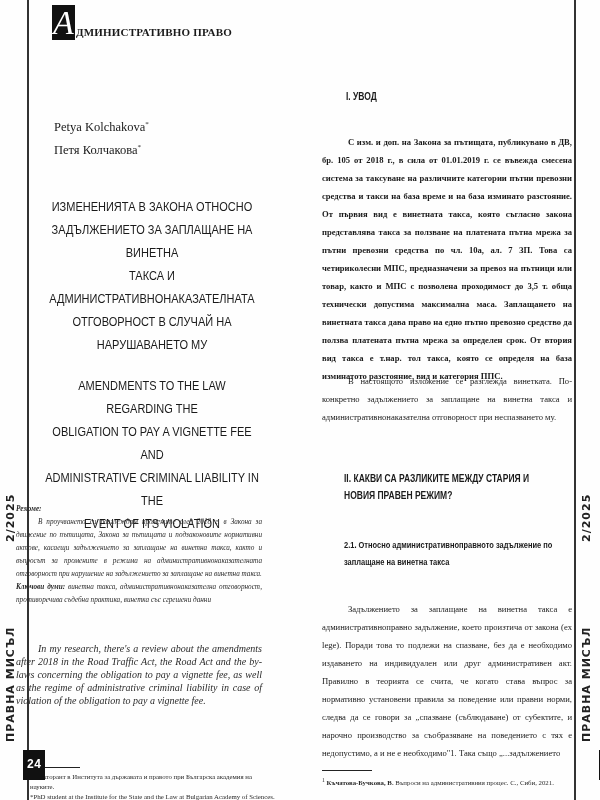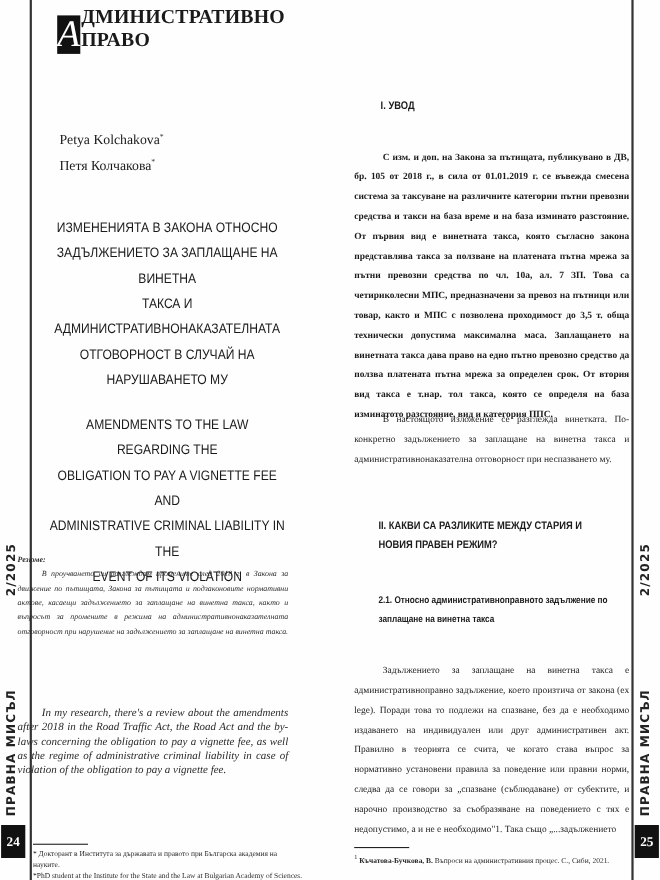--- a/index.html
+++ b/index.html
@@ -20,31 +20,31 @@
   .left-strip { left: 0; top: 480px; height: 320px; }
   .right-strip { left: 276px; top: 480px; height: 320px; }
 
   .vtext {
     position: absolute; font-family: "DejaVu Sans", sans-serif; font-weight: bold;
     font-size: 11px; letter-spacing: 1px; white-space: nowrap; color: #222;
     transform-origin: left top; transform: rotate(-90deg);
   }
   .page-num-box {
     position: absolute; width: 22px; height: 30px; background: #111; color: #fff;
-    font-family: Liberation Serif, serif; font-weight: bold; font-size: 12px;
-    display: flex; align-items: center; justify-content: center;
+    font-family: Liberation Mono, monospace; font-weight: bold; font-size: 12px;
+    display: flex; align-items: center; justify-content: center; margin-left: 22px;
   }
 
   
   .section-header { position: absolute; left: 52px; top: 5px; display: flex; align-items: flex-end; }
   .drop-cap {
     width: 23px; height: 35px; background: #111; color: #fff; font-style: italic;
     font-family: "Liberation Serif", serif; font-size: 34px; line-height: 35px; text-align: center;
   }
-  .section-header-text { font-weight: bold; font-size: 18px; letter-spacing: 0.2px; margin-bottom: 2px; margin-left: 1px; }
+  .section-header-text { font-weight: bold; font-size: 11px; letter-spacing: 0.2px; margin-bottom: 2px; margin-left: 1px; }
 
   .authors { position: absolute; left: 54px; top: 114px; font-size: 12.5px; line-height: 20px; }
   .authors sup { font-size: 7px; }
 
   .title-bg, .title-en {
     position: absolute; left: 30px; width: 244px; text-align: center;
     font-family: "Liberation Sans", sans-serif; font-stretch: condensed;
     font-size: 12.5px; line-height: 23px; transform: scaleX(0.88); transform-origin: center top;
   }
   .title-bg { top: 196px; }
@@ -106,20 +106,21 @@
   <div class="title-en">
     <div>AMENDMENTS TO THE LAW REGARDING THE</div>
     <div>OBLIGATION TO PAY A VIGNETTE FEE AND</div>
     <div>ADMINISTRATIVE CRIMINAL LIABILITY IN THE</div>
     <div>EVENT OF ITS VIOLATION</div>
   </div>
 
   <div class="abstract-block resume">
     <p class="label">Резюме:</p>
     <p class="indent">В проучването си разглеждам промените след 2018 г. в Закона за движение по пътищата, Закона за пътищата и подзаконовите нормативни актове, касаещи задължението за заплащане на винетна такса, както и въпросът за промените в режима на административнонаказателната отговорност при нарушение на задължението за заплащане на винетна такса.</p>
+    <p><span class="label">Ключови думи:</span> <span>винетна такса, административнонаказателна отговорност, противоречива съдебна практика, винетка със сгрешени данни</span></p>
   </div>
 
   <div class="abstract-block summary">
     <p class="indent body">In my research, there's a review about the amendments after 2018 in the Road Traffic Act, the Road Act and the by-laws concerning the obligation to pay a vignette fee, as well as the regime of administrative criminal liability in case of violation of the obligation to pay a vignette fee.</p>
   </div>
 
   <div class="footnote-rule" style="left:30px; top:767px;"></div>
   <div class="footnotes left-footnotes">
     <div>* Докторант в Института за държавата и правото при Българска академия на науките.</div>
     <div>*PhD student at the Institute for the State and the Law at Bulgarian Academy of Sciences.</div>

